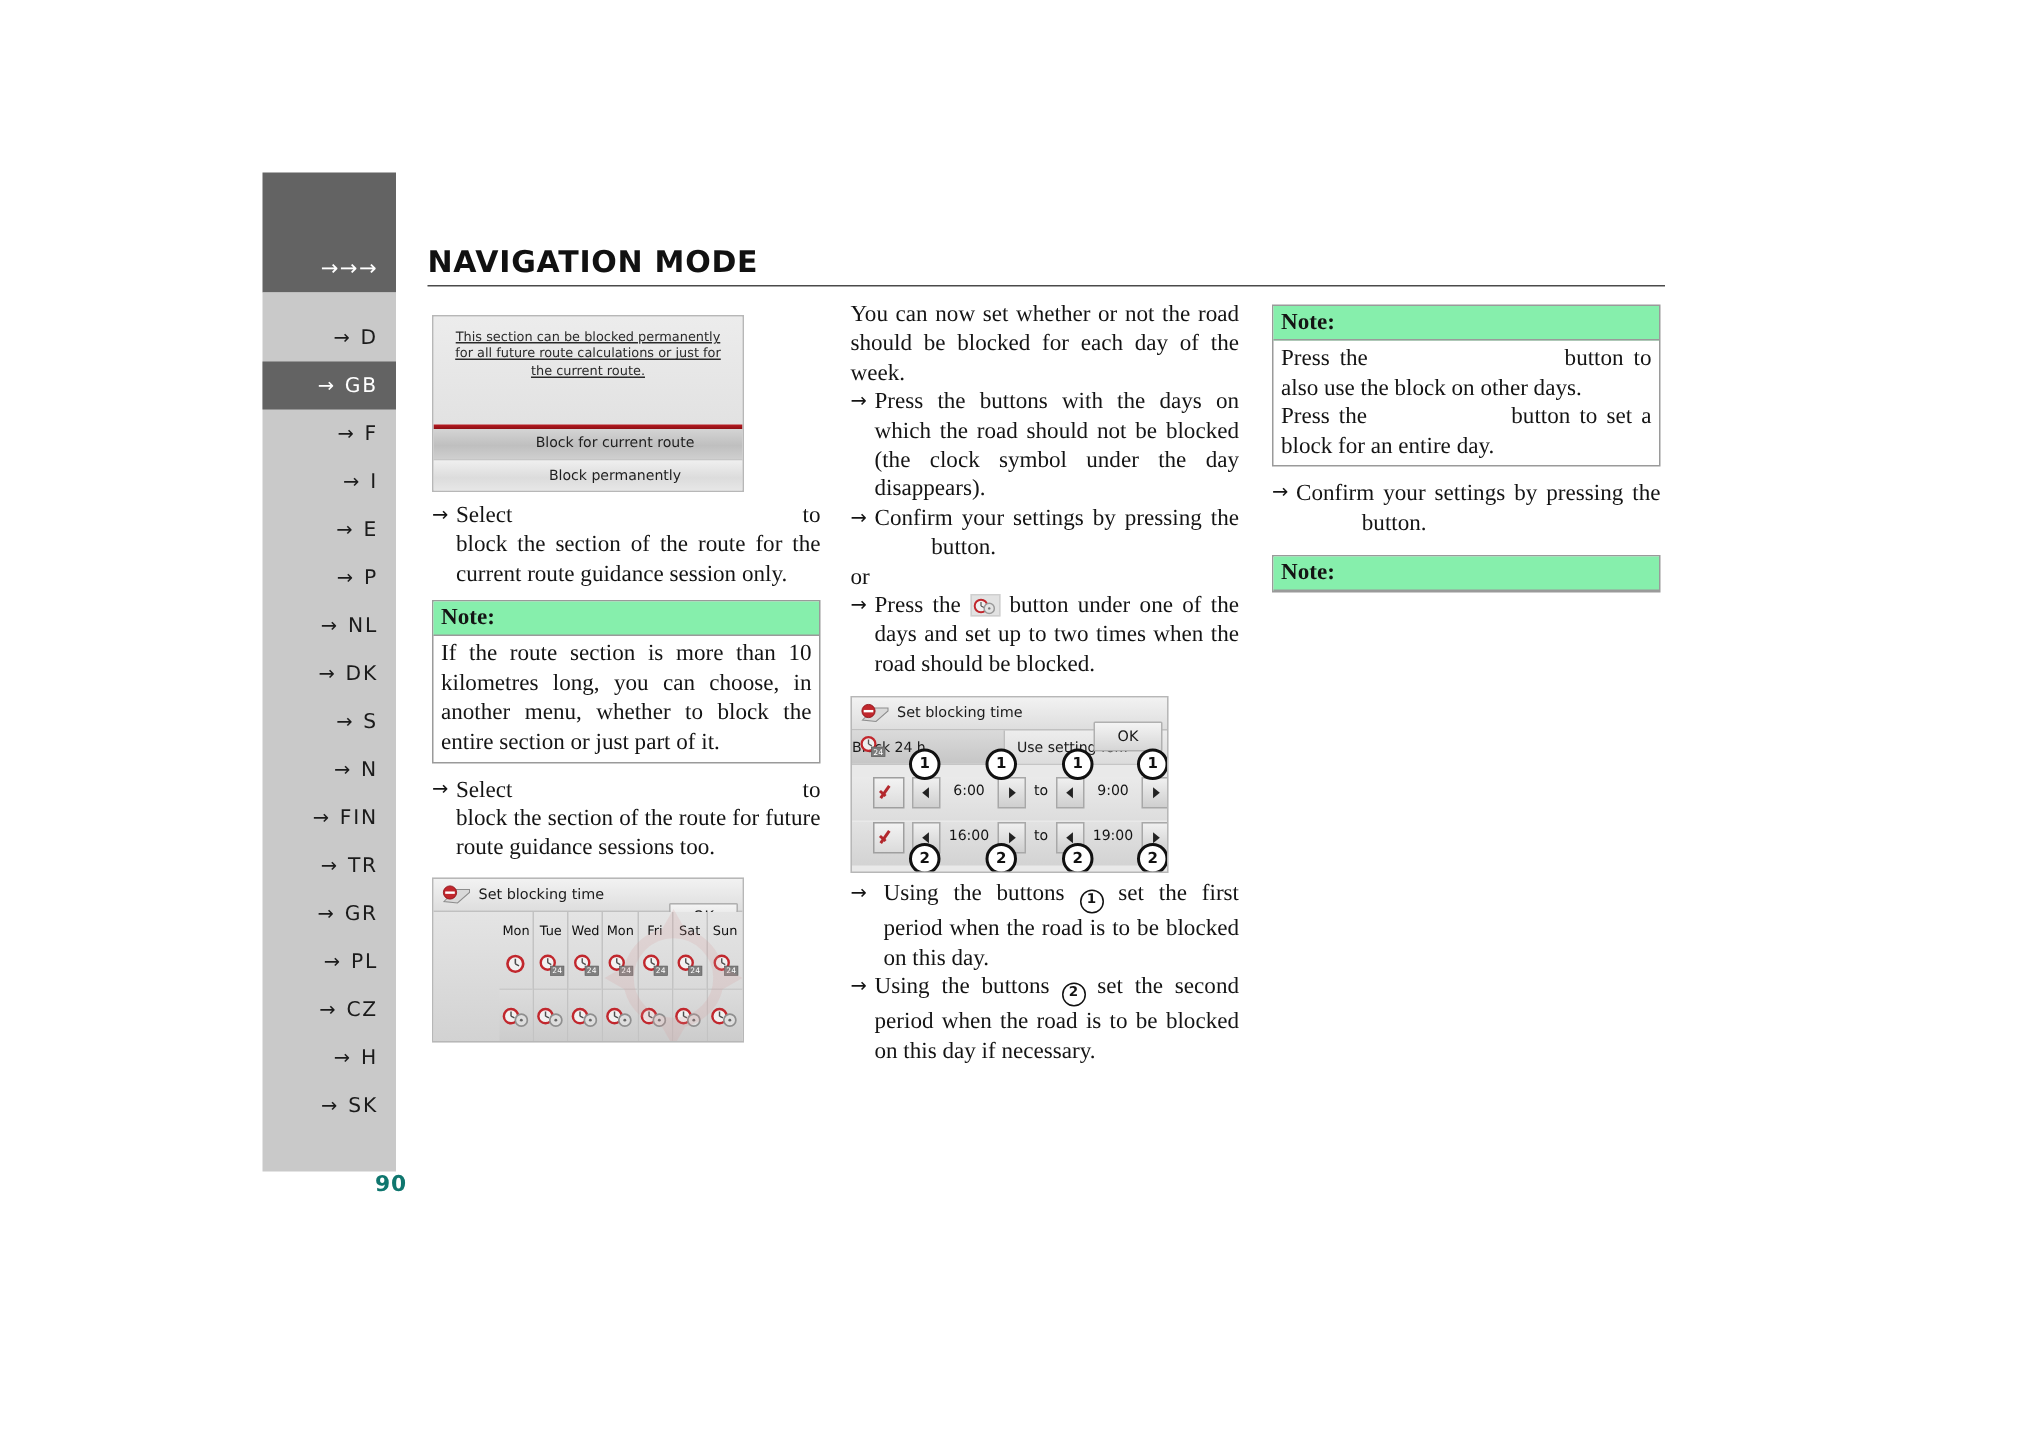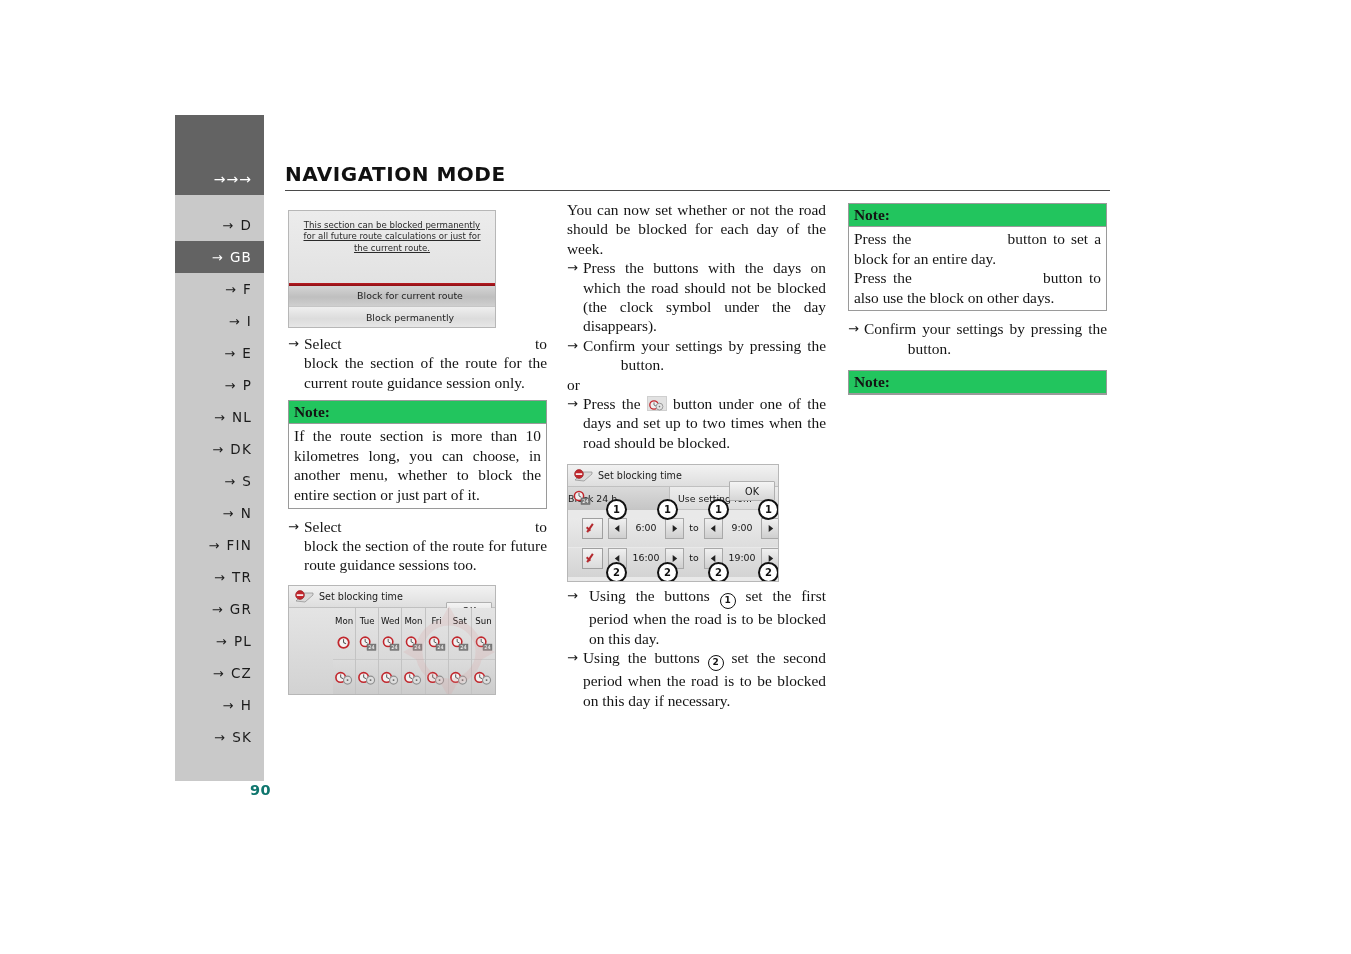--- a/index.html
+++ b/index.html
@@ -133,21 +133,21 @@
 
   .plain { margin: 0; }
 
   
   .note {
     border: 1px solid #9a9a9a;
     margin: 8px 0 8px 0;
     background: #ffffff;
   }
   .note-head {
-    background: #22c55e;
+    background: #86efac;
     font-weight: bold;
     font-size: 15.4px;
     padding: 1px 5px 2px 5px;
     line-height: 19px;
     border-bottom: 1px solid #9a9a9a;
   }
   .note-body {
     padding: 2px 5px 3px 5px;
     line-height: 19.6px;
     text-align: justify;
@@ -809,27 +809,27 @@
     </div>
   </div>
 
   <div class="col col-right">
 
     <div class="note" style="margin-top:0">
       <div class="note-head">Note:</div>
       <div class="note-body">
         <p>
           <span>Press the</span>
-          <span class="gapblank" style="width:84px"></span>
-          <span>button to set a block for an entire day.</span>
+          <span class="gapblank" style="width:118px"></span>
+          <span>button to also use the block on other days.</span>
         </p>
         <p>
           <span>Press the</span>
-          <span class="gapblank" style="width:118px"></span>
-          <span>button to also use the block on other days.</span>
+          <span class="gapblank" style="width:84px"></span>
+          <span>button to set a block for an entire day.</span>
         </p>
       </div>
     </div>
 
     <div class="bullet">
       <span class="arr">→</span>
       <span>Confirm your settings by pressing the</span>
       <span class="gapblank" style="width:40px"></span>
       <span>button.</span>
     </div>

